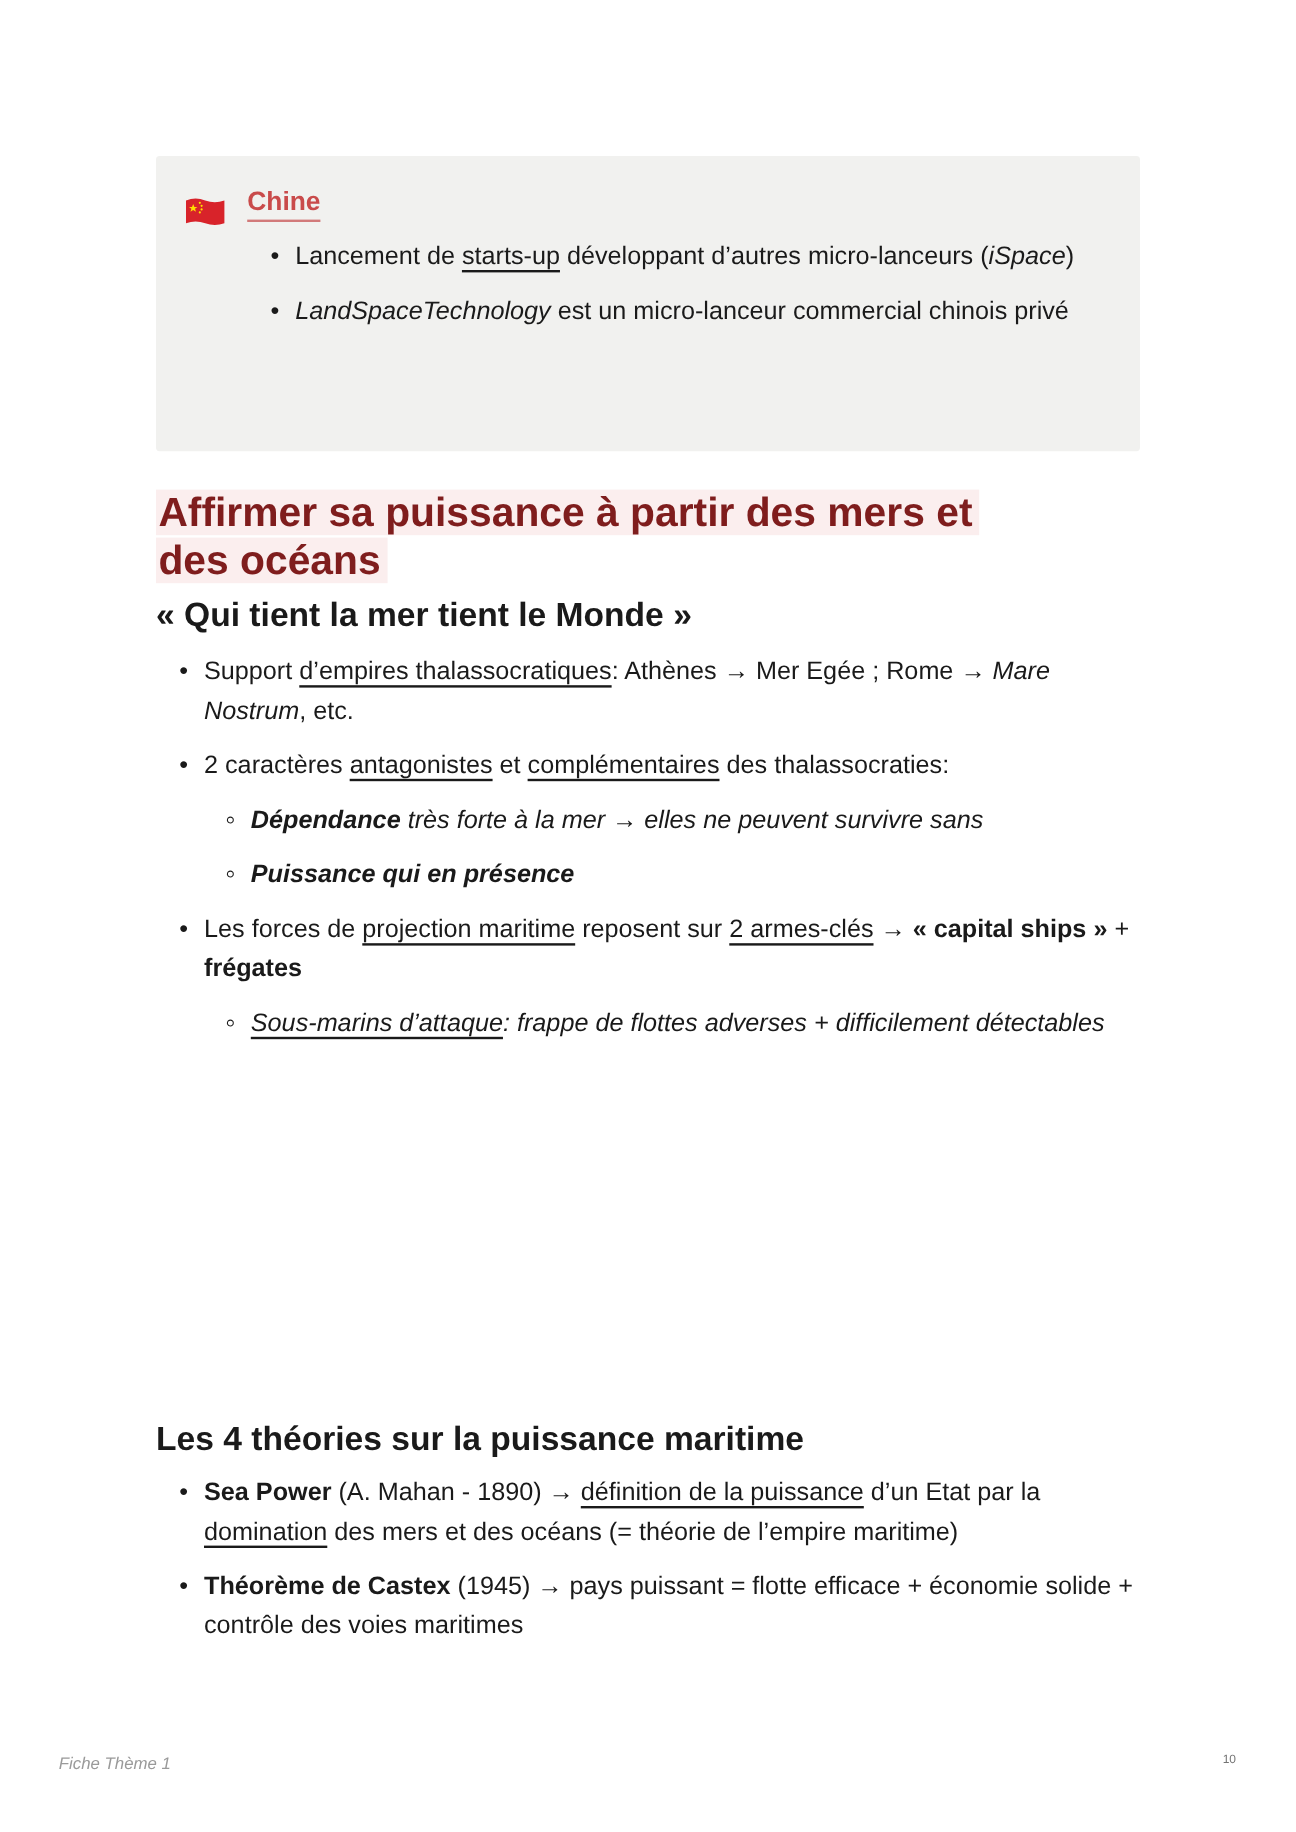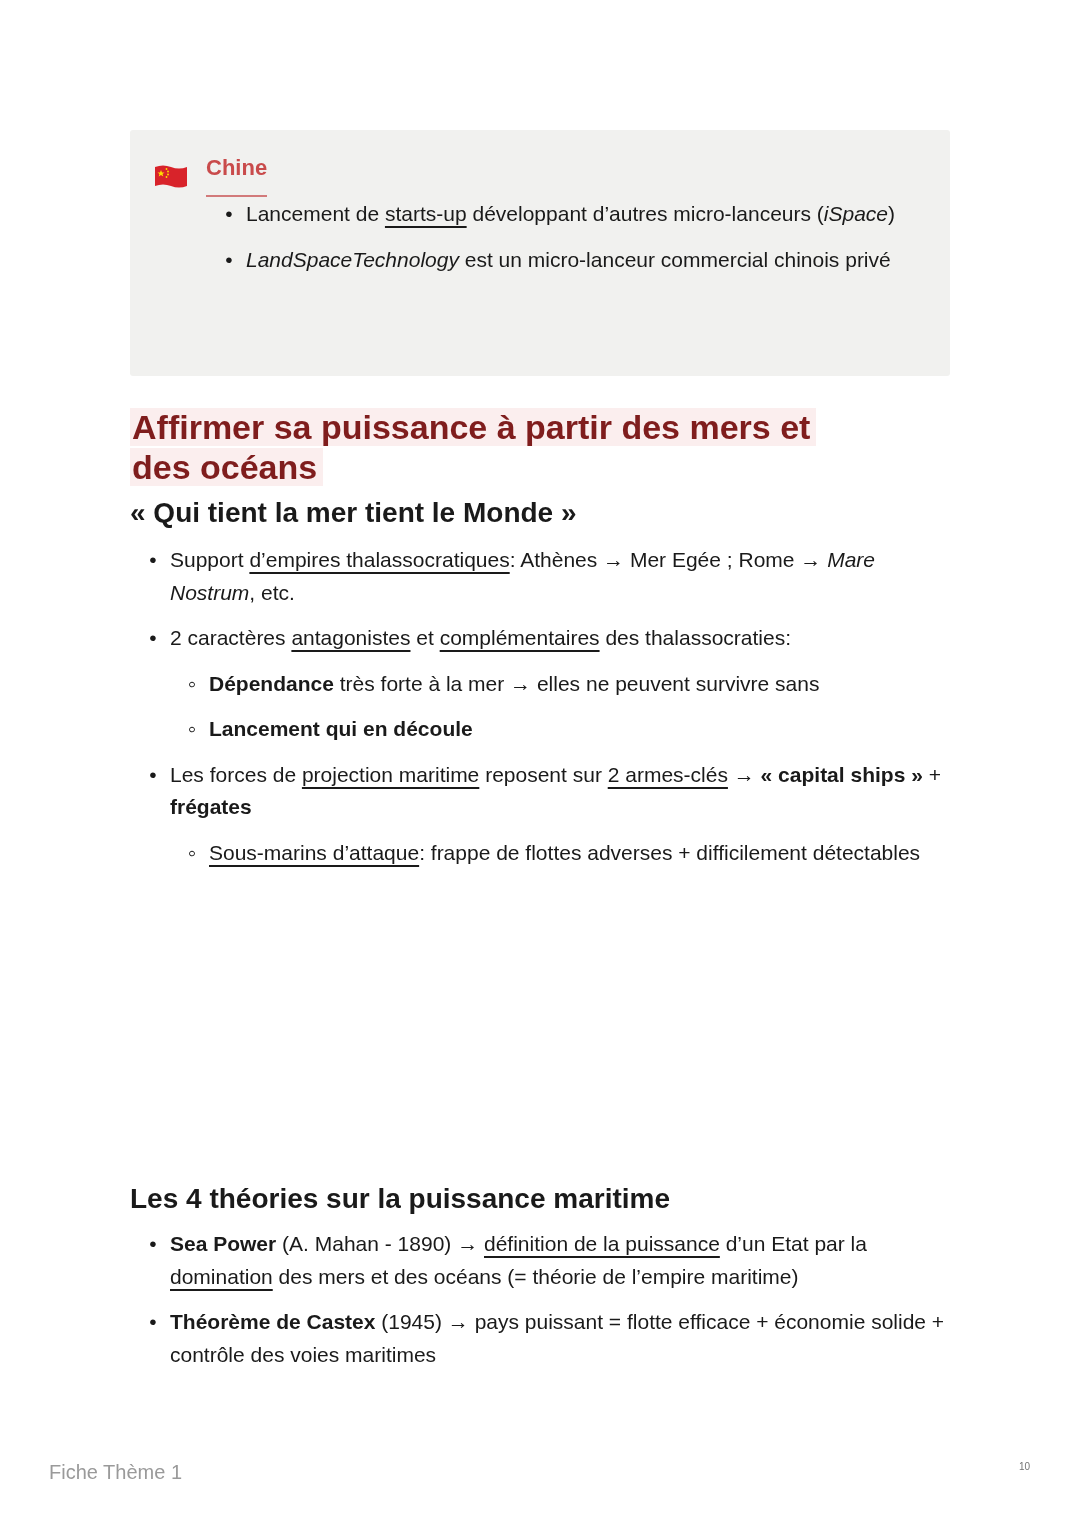--- a/index.html
+++ b/index.html
@@ -11,21 +11,21 @@
   .callout {
     position: absolute; left: 130px; top: 130px; width: 820px; height: 246px;
     background: #f1f1ef; border-radius: 3px; box-sizing: border-box;
   }
   .callout-flag {
     position: absolute; left: 23px; top: 33px; width: 35px; height: 26px;
   }
   .callout-title {
     position: absolute; left: 76px; top: 25px;
     font-size: 22px; font-weight: bold; color: #c94b4b;
-    border-bottom: 2px solid #d27a7a; line-height: 26px; padding-bottom: 14px;
+    border-bottom: 2px solid #d27a7a; line-height: 26px; padding-bottom: 2px;
   }
   ul { margin: 0; padding: 0; list-style: none; }
   .li { position: relative; font-size: 21px; line-height: 32.5px; }
   .li .bullet {
     position: absolute; left: -26px; top: 0; width: 18px; text-align: center;
   }
   .dot::before { content: "•"; }
   .circ::before { content: "◦"; font-size: 24px; }
   .u { text-decoration: underline; text-decoration-thickness: 2px; text-underline-offset: 5px; }
   b { font-weight: bold; }
@@ -33,23 +33,23 @@
   .callout .li { margin-bottom: 13px; }
 
   .h1 {
     position: absolute; left: 130px; top: 407px; width: 740px;
     font-size: 34px; font-weight: bold; line-height: 40px; color: #7f1d1d;
   }
   .h1 span { background: #fbeeee; padding: 0 6px 0 2px; box-decoration-break: clone; -webkit-box-decoration-break: clone; }
   .h3 { position: absolute; left: 130px; font-size: 28px; font-weight: bold; line-height: 28px; }
   .list { position: absolute; left: 170px; width: 790px; }
   .list > .li { margin-bottom: 13px; }
-  .sub { margin-left: 39px; }
+  .sub { margin-left: 39px; font-style: italic; }
   .sub .li { margin-top: 13px; }
-  .footer-left { position: absolute; left: 49px; top: 1461px; font-size: 20px; color: #9a9a9a; }
+  .footer-left { position: absolute; left: 49px; top: 1461px; font-size: 14px; color: #9a9a9a; font-style: italic; }
   .footer-right { position: absolute; right: 50px; top: 1461px; font-size: 10px; color: #737373; }
 </style>
 </head>
 <body>
 
 <div class="callout">
   <svg class="callout-flag" viewBox="0 0 35 26">
     <path d="M2 4 Q10 1 18 4 T34 4 L34 23 Q26 26 18 23 T2 23 Z" fill="#d8232a"></path>
     <polygon points="8,7 9,9.5 11.5,9.5 9.5,11 10.3,13.5 8,12 5.7,13.5 6.5,11 4.5,9.5 7,9.5" fill="#ffde00"></polygon>
     <circle cx="13.5" cy="6" r="0.9" fill="#ffde00"></circle>
@@ -66,21 +66,21 @@
 
 <div class="h1"><span>Affirmer sa puissance à partir des mers et des océans</span></div>
 
 <div class="h3" style="top:499px">« Qui tient la mer tient le Monde »</div>
 
 <ul class="list" style="top:544px">
   <li class="li"><span class="bullet dot"></span><span>Support </span><span class="u">d’empires thalassocratiques</span><span>: Athènes → Mer Egée ; Rome → </span><i>Mare Nostrum</i><span>, etc.</span></li>
   <li class="li"><span class="bullet dot"></span><span>2 caractères </span><span class="u">antagonistes</span><span> et </span><span class="u">complémentaires</span><span> des thalassocraties:</span>
     <ul class="sub">
       <li class="li"><span class="bullet circ"></span><b>Dépendance</b><span> très forte à la mer → elles ne peuvent survivre sans</span></li>
-      <li class="li"><span class="bullet circ"></span><b>Lancement qui en découle</b></li>
+      <li class="li"><span class="bullet circ"></span><b>Puissance qui en présence</b></li>
     </ul>
   </li>
   <li class="li"><span class="bullet dot"></span><span>Les forces de </span><span class="u">projection maritime</span><span> reposent sur </span><span class="u">2 armes-clés</span><span> → </span><b>« capital ships »</b><span> + </span><b>frégates</b>
     <ul class="sub">
       <li class="li"><span class="bullet circ"></span><span class="u">Sous-marins d’attaque</span><span>: frappe de flottes adverses + difficilement détectables</span></li>
     </ul>
   </li>
 </ul>
 
 <div class="h3" style="top:1185px">Les 4 théories sur la puissance maritime</div>

